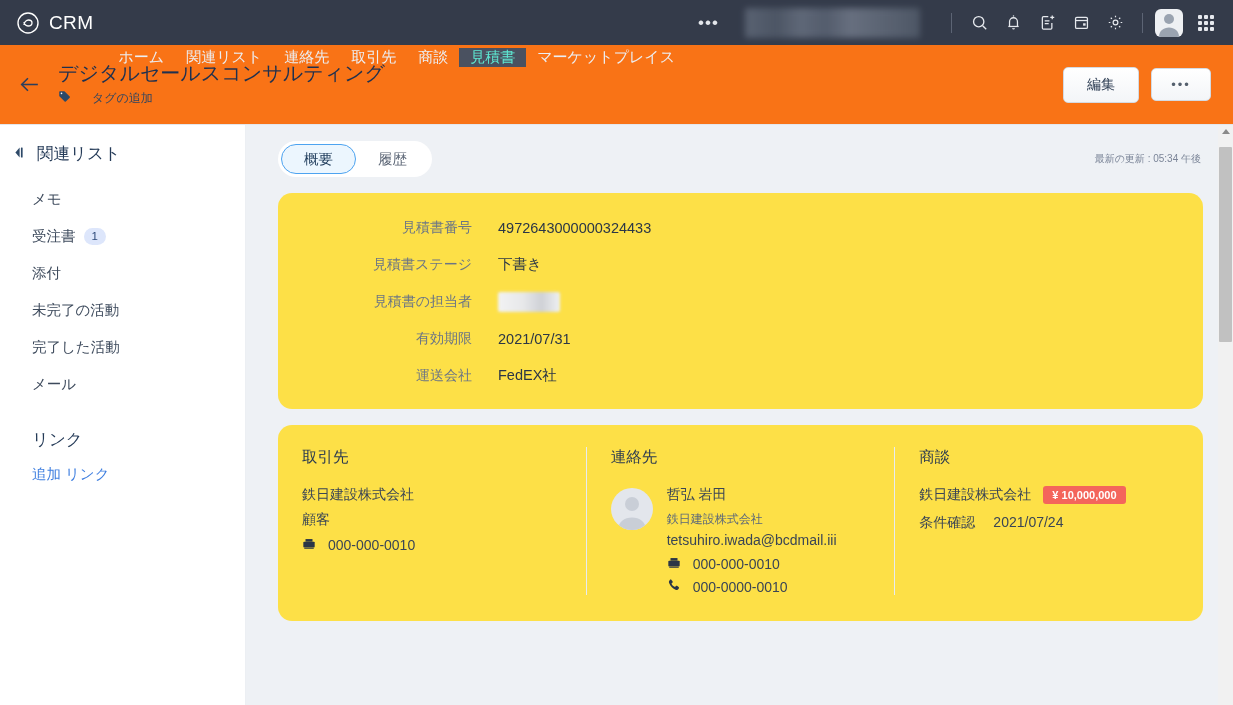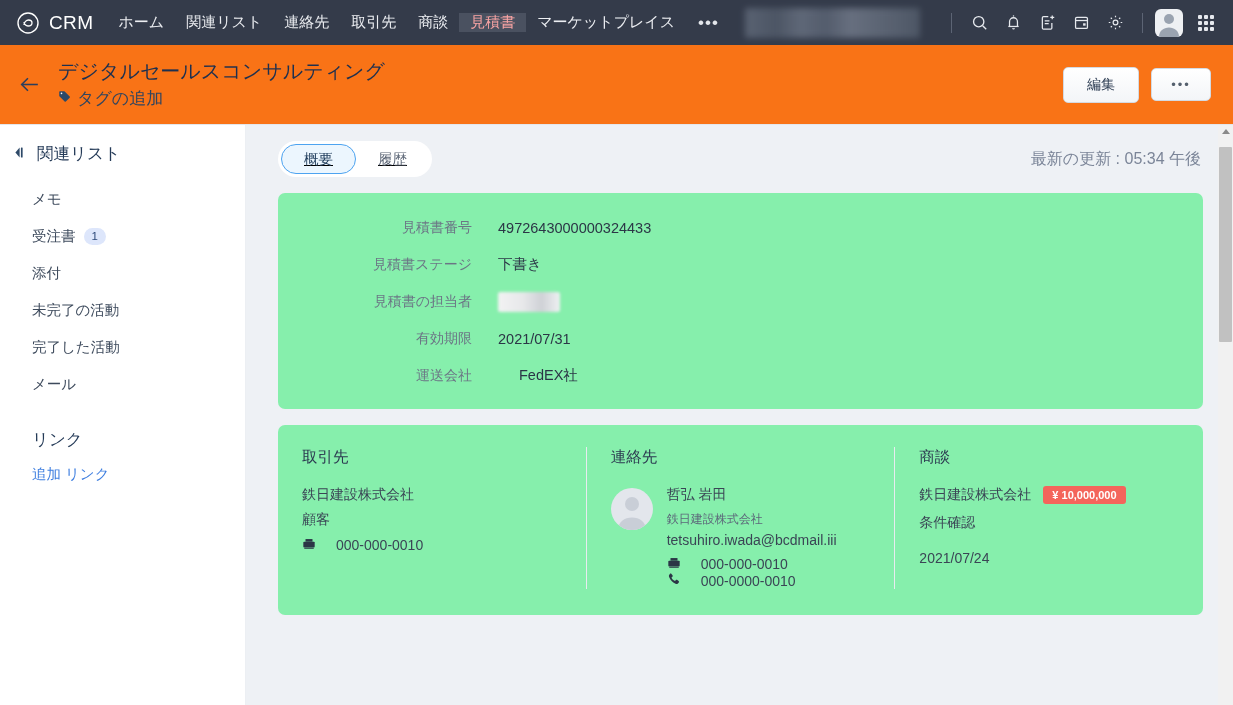--- a/index.html
+++ b/index.html
@@ -21,30 +21,30 @@
     position: relative;
   }
   .brand {
     display: flex; align-items: center; gap: 9px;
     padding: 0 14px 0 16px;
   }
   .brand-logo { width: 24px; height: 24px; display:block; }
   .brand-name {
     font-size: 19px; letter-spacing: .4px; color: #ffffff; font-weight: 400;
   }
-  .nav-items { display: flex; align-items: center; }
+  .nav-items { display: flex; align-items: flex-start; margin-top: 48px; }
   .nav-item {
     display: flex; align-items: center;
     padding: 0 11px;
     font-size: 15px;
     color: #eceef2;
     white-space: nowrap;
     cursor: pointer;
   }
-  .nav-item.active { background: #4a5160; color: #fca5a5; }
+  .nav-item.active { background: #4a5160; color: #5eead4; }
   .nav-more {
     display: flex; align-items: center; padding: 0 12px; font-size: 17px;
     letter-spacing: 1px; color: #e3e6eb; cursor: pointer;
   }
   .redacted-block {
     align-self: center;
     margin-left: 14px;
     width: 175px; height: 30px;
     border-radius: 2px;
     background:
@@ -85,21 +85,21 @@
   }
   .back-arrow {
     width: 58px; display:flex; align-items:center; justify-content:center;
     color: #2c3e5d; cursor: pointer;
   }
   .head-titles { display:flex; flex-direction: column; gap: 5px; }
   .page-title {
     font-size: 20px; color: #1d3050; font-weight: 400; line-height: 1.1;
   }
   .tag-row { display: flex; align-items: center; gap: 6px; }
-  .tag-text { font-size: 17px; color: #31455f; }
+  .tag-text { font-size: 12px; color: #31455f; margin-left: 15px; }
   .head-actions { margin-left: auto; display: flex; gap: 12px; align-items: center; }
   .btn {
     background: linear-gradient(#ffffff,#f3f5f8);
     border: 1px solid #d4dae2;
     border-radius: 5px;
     font-size: 14px;
     color: #2c3c52;
     padding: 8px 20px;
     cursor: pointer;
     min-width: 76px;
@@ -153,89 +153,88 @@
   .content-top {
     display: flex; align-items: center;
     padding: 16px 24px 0 32px;
   }
   .tabs {
     display: flex; align-items: center;
     background: #ffffff;
     border-radius: 20px;
     padding: 3px;
     height: 36px;
-    text-decoration: underline;
   }
   .tab {
     font-size: 14.5px; color: #5a6474;
     padding: 0 22px;
     height: 30px; line-height: 30px;
     border-radius: 16px;
     cursor: pointer;
   }
   .tab.active {
     background: #ecf6fe;
     border: 1px solid #4da3f0;
     color: #24405f;
     line-height: 28px;
   }
   .updated {
     margin-left: auto;
-    font-size: 16px;
+    font-size: 10px;
     color: #7b8598;
     padding-right: 8px;
   }
 
   .card {
-    background: #86efac;
-    border-radius: 7px;
+    background: #fde047;
+    border-radius: 14px;
     margin: 16px 30px 0 32px;
   }
   .card.fields { padding: 26px 0 24px 0; }
 
   .field-row { display: flex; align-items: center; margin-bottom: 18px; }
-  .field-row:last-child { margin-bottom: 0; gap: 21px; }
+  .field-row:last-child { margin-bottom: 0; }
   .field-label {
     width: 220px;
     text-align: right;
     padding-right: 26px;
     font-size: 14px;
     color: #6b7585;
   }
   .field-value { font-size: 14.5px; color: #2b3646; }
   .redacted-value {
     width: 62px; height: 20px; border-radius: 2px;
     background: linear-gradient(90deg,#f2f2f3 0%,#e7e8ea 40%,#cfd1d6 70%,#eef0f2 100%);
     filter: blur(1.6px);
   }
 
   .card.related { margin-top: 16px; display: flex; padding: 22px 0 26px 0; }
   .rel-col { flex: 1; padding: 0 24px; border-right: 1px solid #e8ebf0; }
   .rel-col:last-child { border-right: none; }
   .rel-title { font-size: 15.5px; color: #2b3a50; margin-bottom: 18px; }
   .rel-line { font-size: 14px; color: #3a4555; margin-bottom: 7px; }
   .rel-sub { font-size: 12px; color: #5c687a; margin-bottom: 4px; }
-  .rel-phone { font-size: 14px; color: #3a4555; display: flex; align-items: center; gap: 20px; }
+  .rel-phone { font-size: 14px; color: #3a4555; display: flex; align-items: center; gap: 12px; margin-top: 6px; }
 
   .contact-flex { display: flex; gap: 14px; }
   .avatar-circle {
     width: 42px; height: 42px; border-radius: 50%;
     background: #e3e6ec;
     flex: none;
     display:flex; align-items:flex-end; justify-content:center; overflow:hidden;
     margin-top: 2px;
   }
   .deal-row { display: flex; align-items: center; gap: 12px; margin-bottom: 10px; }
   .money-badge {
     background: #f4655b; color: #ffffff;
     font-size: 11px; font-weight: bold;
     padding: 3px 9px; border-radius: 3px;
     white-space: nowrap;
   }
-  .deal-stage { display: flex; gap: 18px; font-size: 14px; color: #3a4555; flex-direction: column; }
+  .deal-stage { display: flex; gap: 18px; font-size: 14px; color: #3a4555; }
 
   
   .scrollbar-track {
     position: absolute; top: 0; right: 0; width: 15px; height: 100%;
     background: #f1f1f1;
   }
   .scrollbar-arrow {
     width: 0; height: 0; margin: 4px auto 0 auto;
     border-left: 4px solid transparent; border-right: 4px solid transparent;
     border-bottom: 5px solid #8a8a8a;

